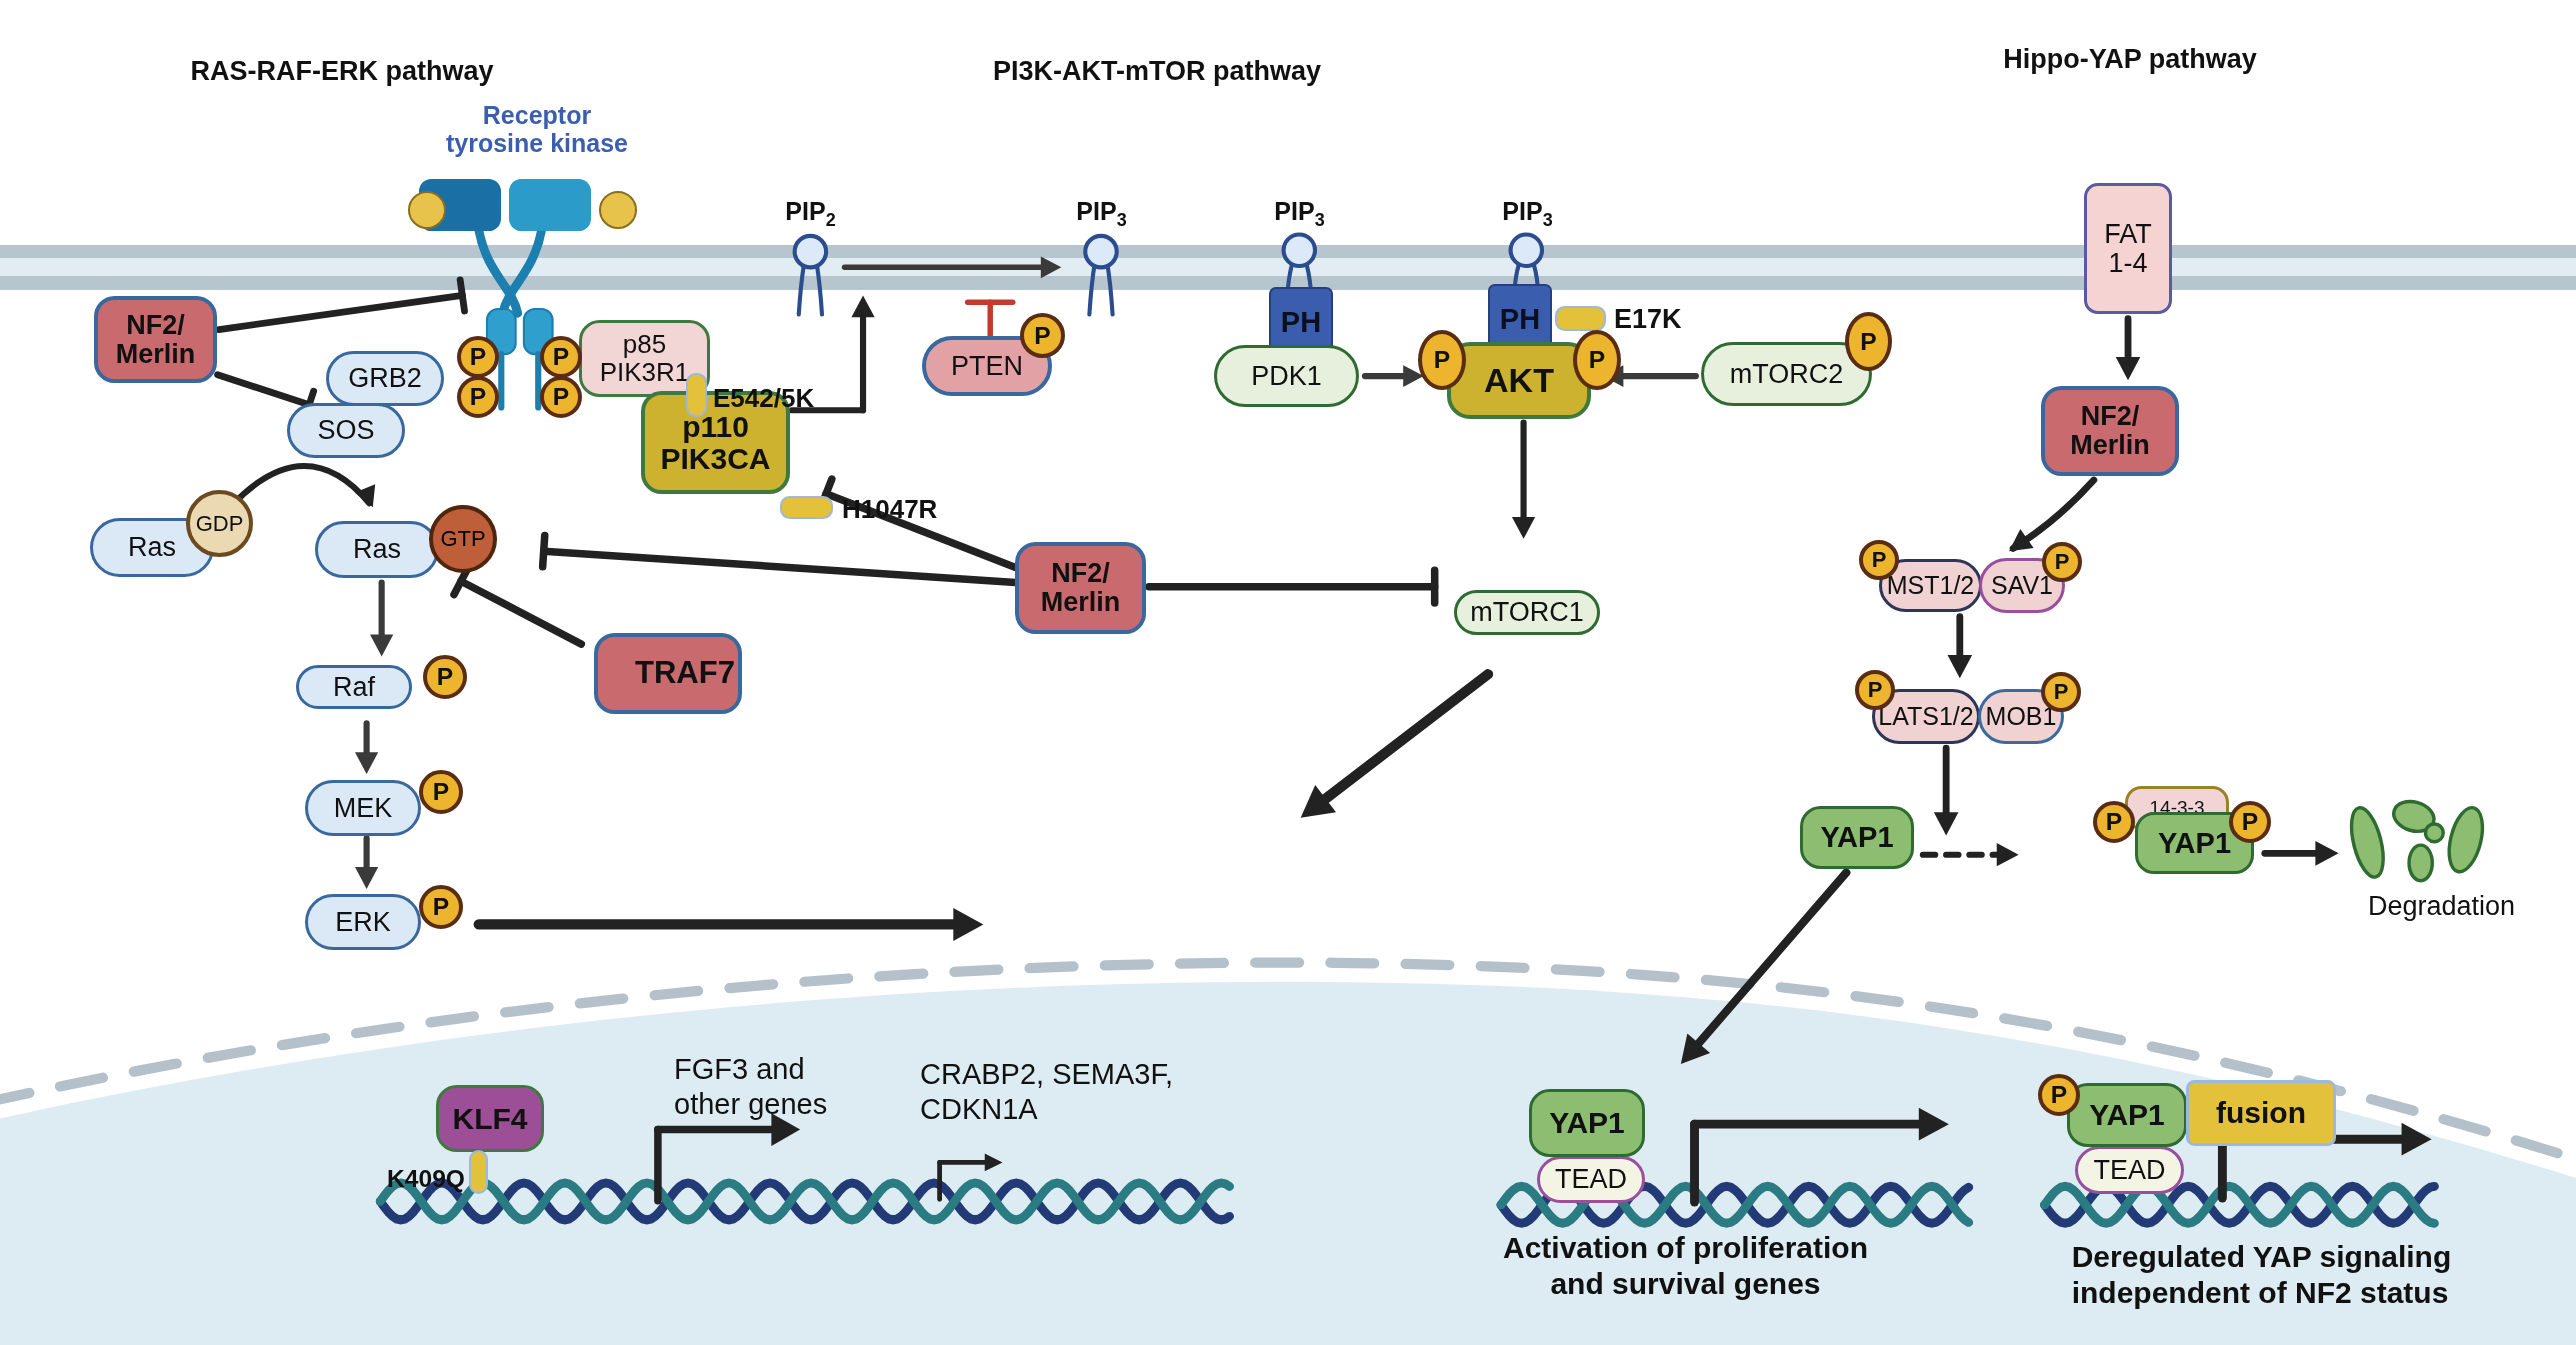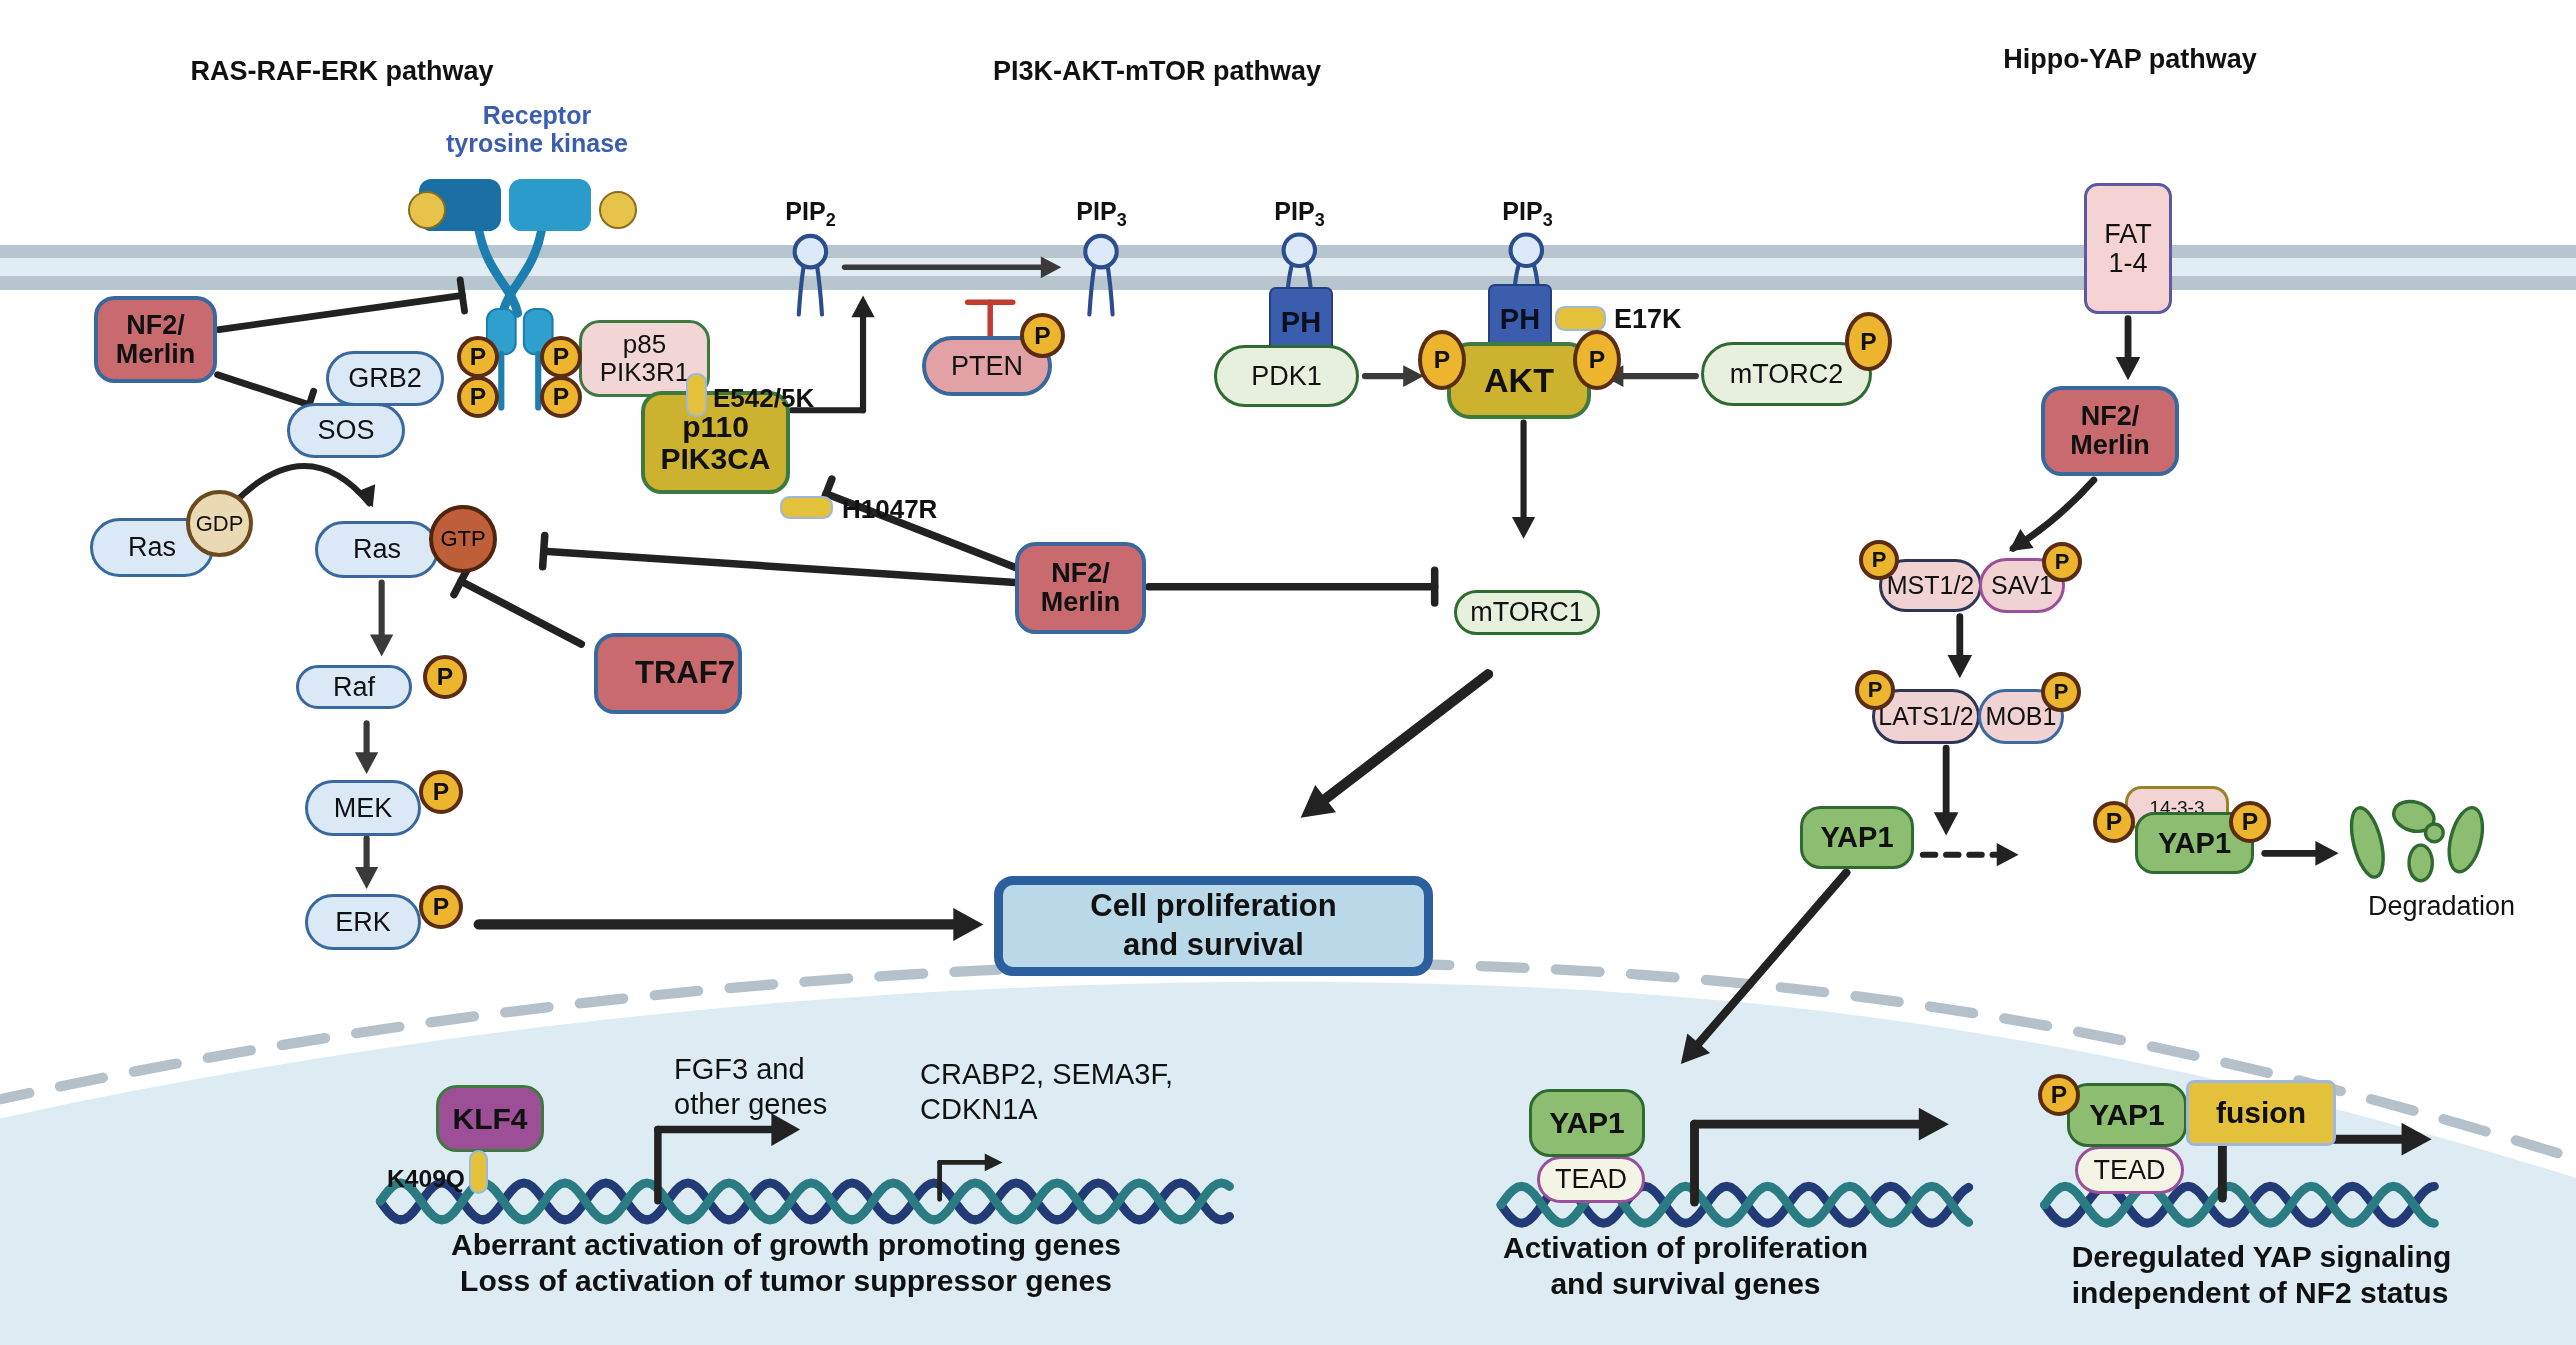--- a/index.html
+++ b/index.html
@@ -222,24 +222,20 @@
   <div class="node greenp pill" style="left:1701px;top:342px;width:171px;height:64px;">mTORC2</div>
   <div class="pbadge" style="left:1845px;top:312px;width:47px;height:59px;border-radius:50%;">P</div>
 
   <div class="node greenp pill" style="left:1454px;top:546px;width:146px;height:45px;margin-top:44px;">mTORC1</div>
 
   <div class="node red rbox" style="left:1015px;top:542px;width:131px;height:92px;">
     <span>NF2/</span>
     <span>Merlin</span>
   </div>
 
-  <div class="cellbox" style="left:994px;top:876px;width:439px;height:100px;">
-    <span>Cell proliferation</span>
-    <span>and survival</span>
-  </div>
 
   <div class="node" style="left:2084px;top:183px;width:88px;height:131px;background:var(--fat-fill);border:3.4px solid var(--fat-border);border-radius:13.7px;">
     <span>FAT</span>
     <span>1-4</span>
   </div>
   <div class="node red rbox" style="left:2041px;top:386px;width:138px;height:90px;">
     <span>NF2/</span>
     <span>Merlin</span>
   </div>
 
@@ -265,24 +261,20 @@
   <div class="node rbox" style="left:436px;top:1085px;width:108px;height:67px;background:var(--klf4-fill);border:3.4px solid var(--green-border);font-weight:bold;font-size:30px;">KLF4</div>
   <div class="mut" style="left:469px;top:1150px;width:19px;height:44px;"></div>
   <div class="mlabel" style="left:362px;top:1165px;width:103px;font-size:24.6px;text-align:right;">K409Q</div>
   <div class="genes" style="left:674px;top:1052px;">
     <span>FGF3 and</span><br>
     <span>other genes</span>
   </div>
   <div class="genes" style="left:920px;top:1057px;">
     <span>CRABP2, SEMA3F,</span><br>
     <span>CDKN1A</span>
-  </div>
-  <div class="caption" style="left:369px;top:1227px;width:834px;">
-    <span>Aberrant activation of growth promoting genes</span><br>
-    <span>Loss of activation of tumor suppressor genes</span>
   </div>
 
   <div class="node tead pill" style="left:1537px;top:1156px;width:108px;height:47px;">TEAD</div>
   <div class="node green-node" style="left:1529px;top:1089px;width:116px;height:68px;border-radius:20.5px;font-size:30px;">YAP1</div>
   <div class="caption" style="left:1477px;top:1230px;width:417px;">
     <span>Activation of proliferation</span><br>
     <span>and survival genes</span>
   </div>
 
   <div class="node tead pill" style="left:2075px;top:1146px;width:109px;height:48px;">TEAD</div>

